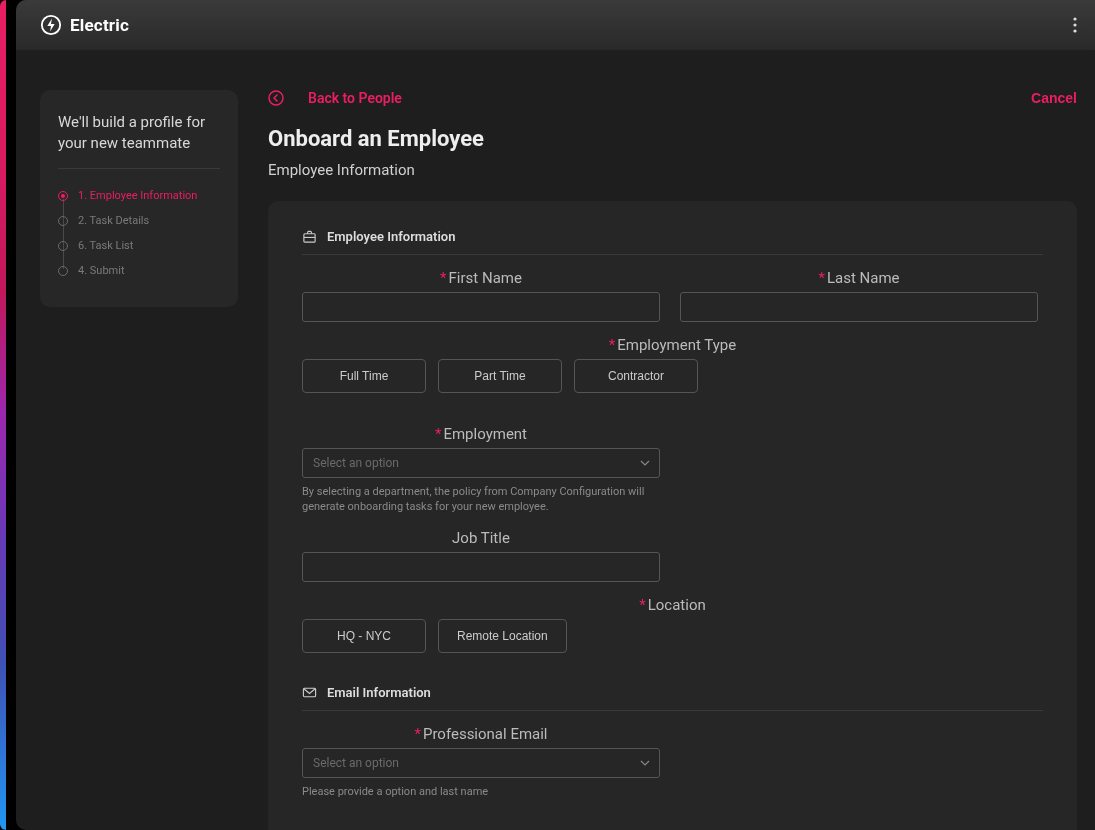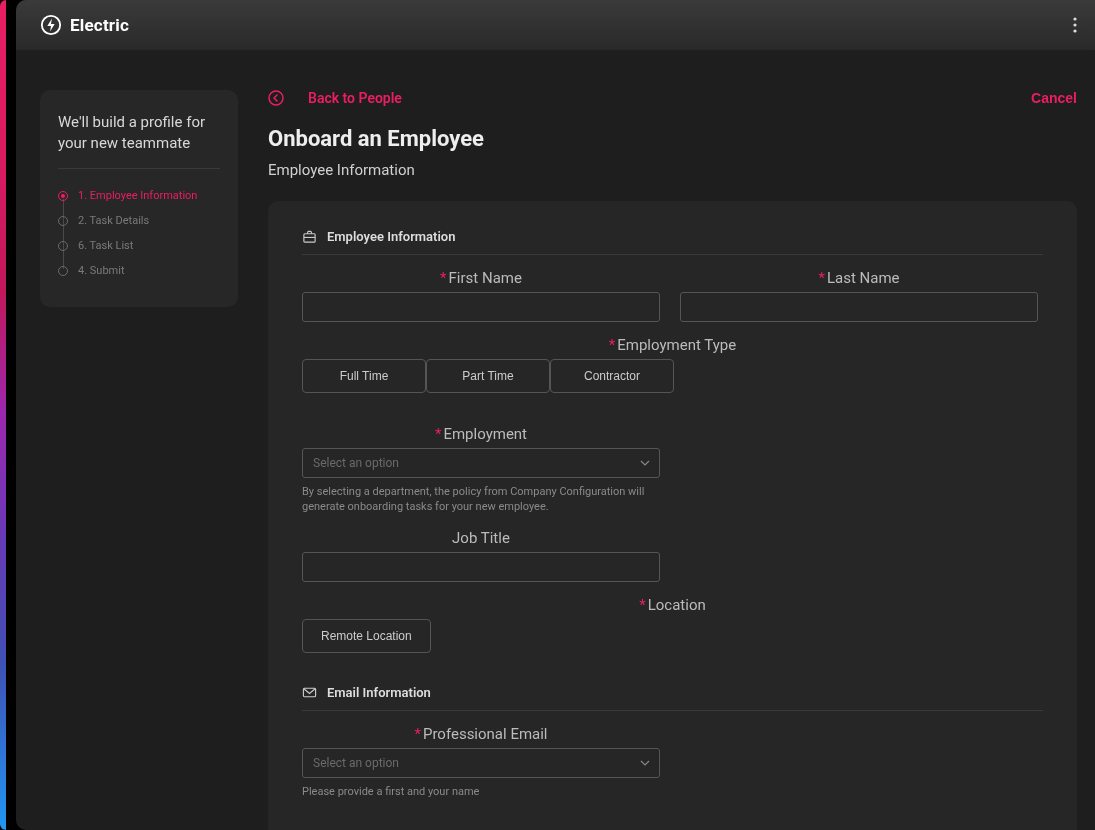--- a/index.html
+++ b/index.html
@@ -237,21 +237,21 @@
   .select-wrap{position:relative;}
   .select-input{
     display:flex;align-items:center;
     cursor:pointer;
   }
   .chevron{
     position:absolute;right:10px;top:50%;transform:translateY(-50%);
     width:10px;height:10px;
   }
   .pill-group{
-    display:flex;
+    display:flex;gap:12px;
   }
   .pill{
     border:1px solid #555;
     background:#262626;
     color:#ccc;
     font-size:12px;
     border-radius:4px;
     height:34px;
     min-width:124px;
     padding: 0 18px;
@@ -389,20 +389,21 @@
           <div class="form-field">
             <label class="form-label">Job Title</label>
             <input class="text-input" type="text" style="">
           </div>
         </div>
 
         <div class="form-row">
           <div class="form-field" style="max-width:none">
             <label class="form-label"><span class="req">*</span><span>Location</span></label>
             <div class="pill-group">
+              <button class="pill">HQ - NYC</button>
               <button class="pill">Remote Location</button>
             </div>
           </div>
         </div>
 
         <div class="section-spacer"></div>
 
         <div class="section-header">
           <svg class="section-icon" viewBox="0 0 16 16" fill="none">
             <rect x="1.5" y="3.5" width="13" height="9" rx="1" stroke="#ccc" stroke-width="1.2"></rect>
@@ -415,21 +416,21 @@
           <div class="form-field">
             <label class="form-label"><span class="req">*</span><span>Professional Email</span></label>
             <div class="select-wrap">
               <div class="select-input">
                 <span class="select-placeholder">Select an option</span>
               </div>
               <svg class="chevron" viewBox="0 0 10 10">
                   <path d="M1 3 L5 7 L9 3" stroke="#888" stroke-width="1.2" fill="none"></path>
                 </svg>
             </div>
-            <div class="helper-text">Please provide a first and your name</div>
+            <div class="helper-text">Please provide a option and last name</div>
           </div>
         </div>
 
       </div>
 
     </div>
 
   </div>
 
 </div>

